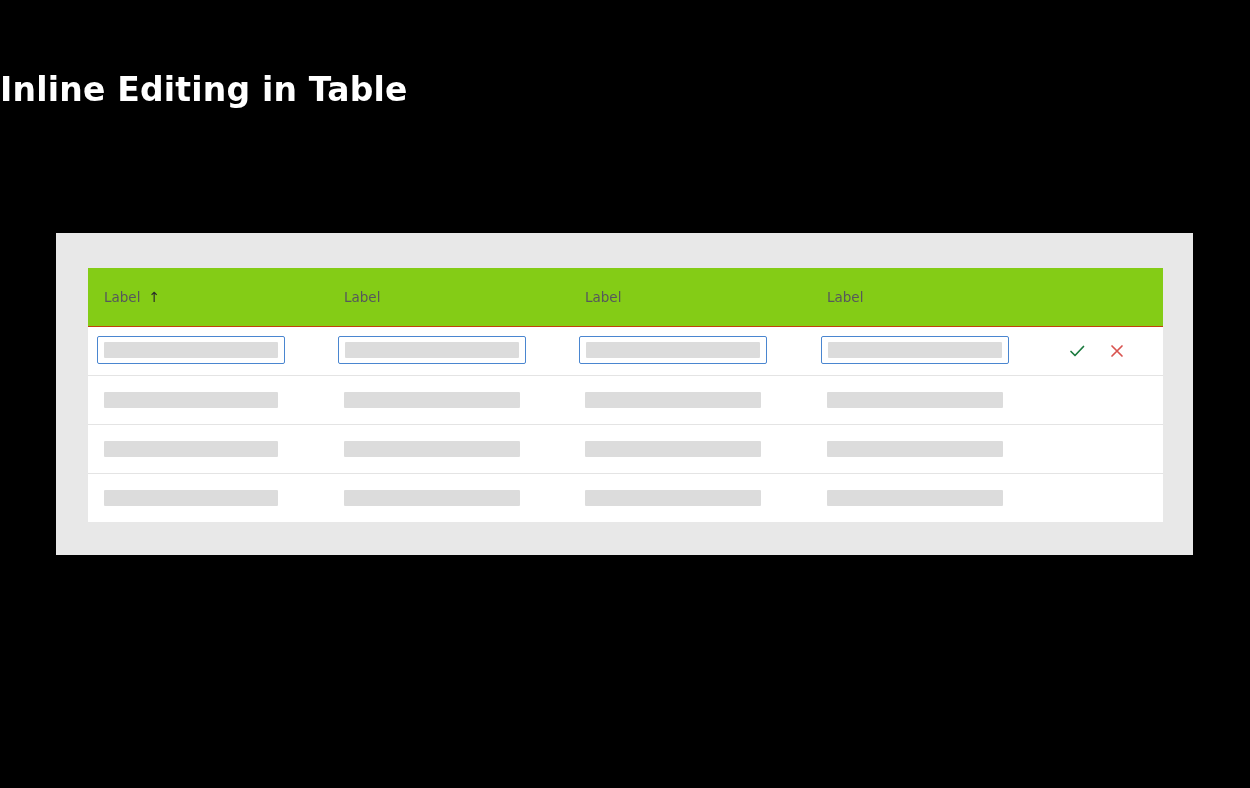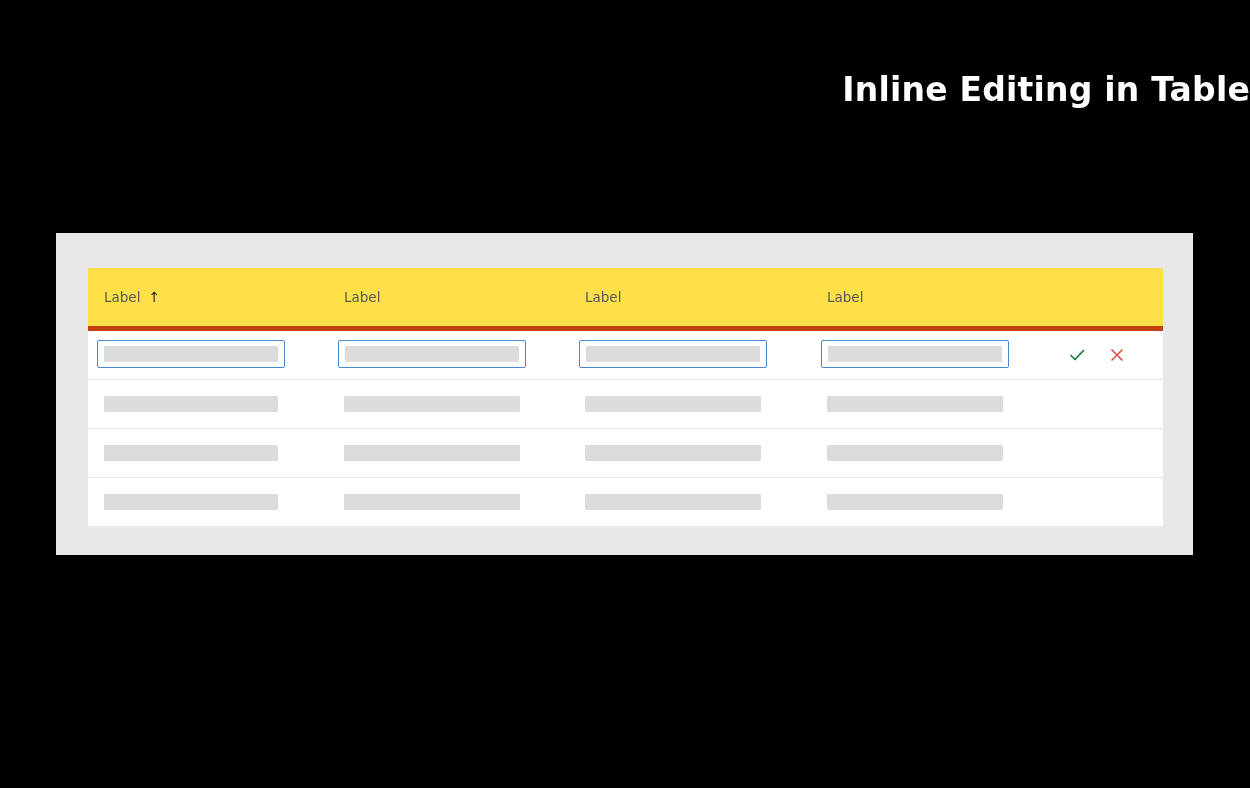--- a/index.html
+++ b/index.html
@@ -19,21 +19,21 @@
     height: 788px;
     background: #000000;
     border-radius: 16px;
     overflow: hidden;
   }
   #page-title {
     position: absolute;
     top: 70px;
     left: 0;
     width: 1250px;
-    text-align: right;
+    text-align: left;
     color: #ffffff;
     font-size: 33px;
     font-weight: bold;
     letter-spacing: 0.2px;
     font-family: "DejaVu Sans", sans-serif;
   }
   #outer-panel {
     position: absolute;
     left: 56px;
     top: 233px;
@@ -45,22 +45,22 @@
     position: absolute;
     left: 32px;
     top: 35px;
     width: 1075px;
     height: 249px;
     background: #ffffff;
   }
   .table-header {
     position: relative;
     height: 58px;
-    border-bottom: 5px solid #c2410c;
-    background: #fde047;
+    border-bottom: 1px solid #c2410c;
+    background: #84cc16;
   }
   .header-cell {
     position: absolute;
     top: 0;
     height: 58px;
     display: flex;
     align-items: center;
     color: #56585c;
     font-size: 13.5px;
     font-family: "DejaVu Sans", sans-serif;

